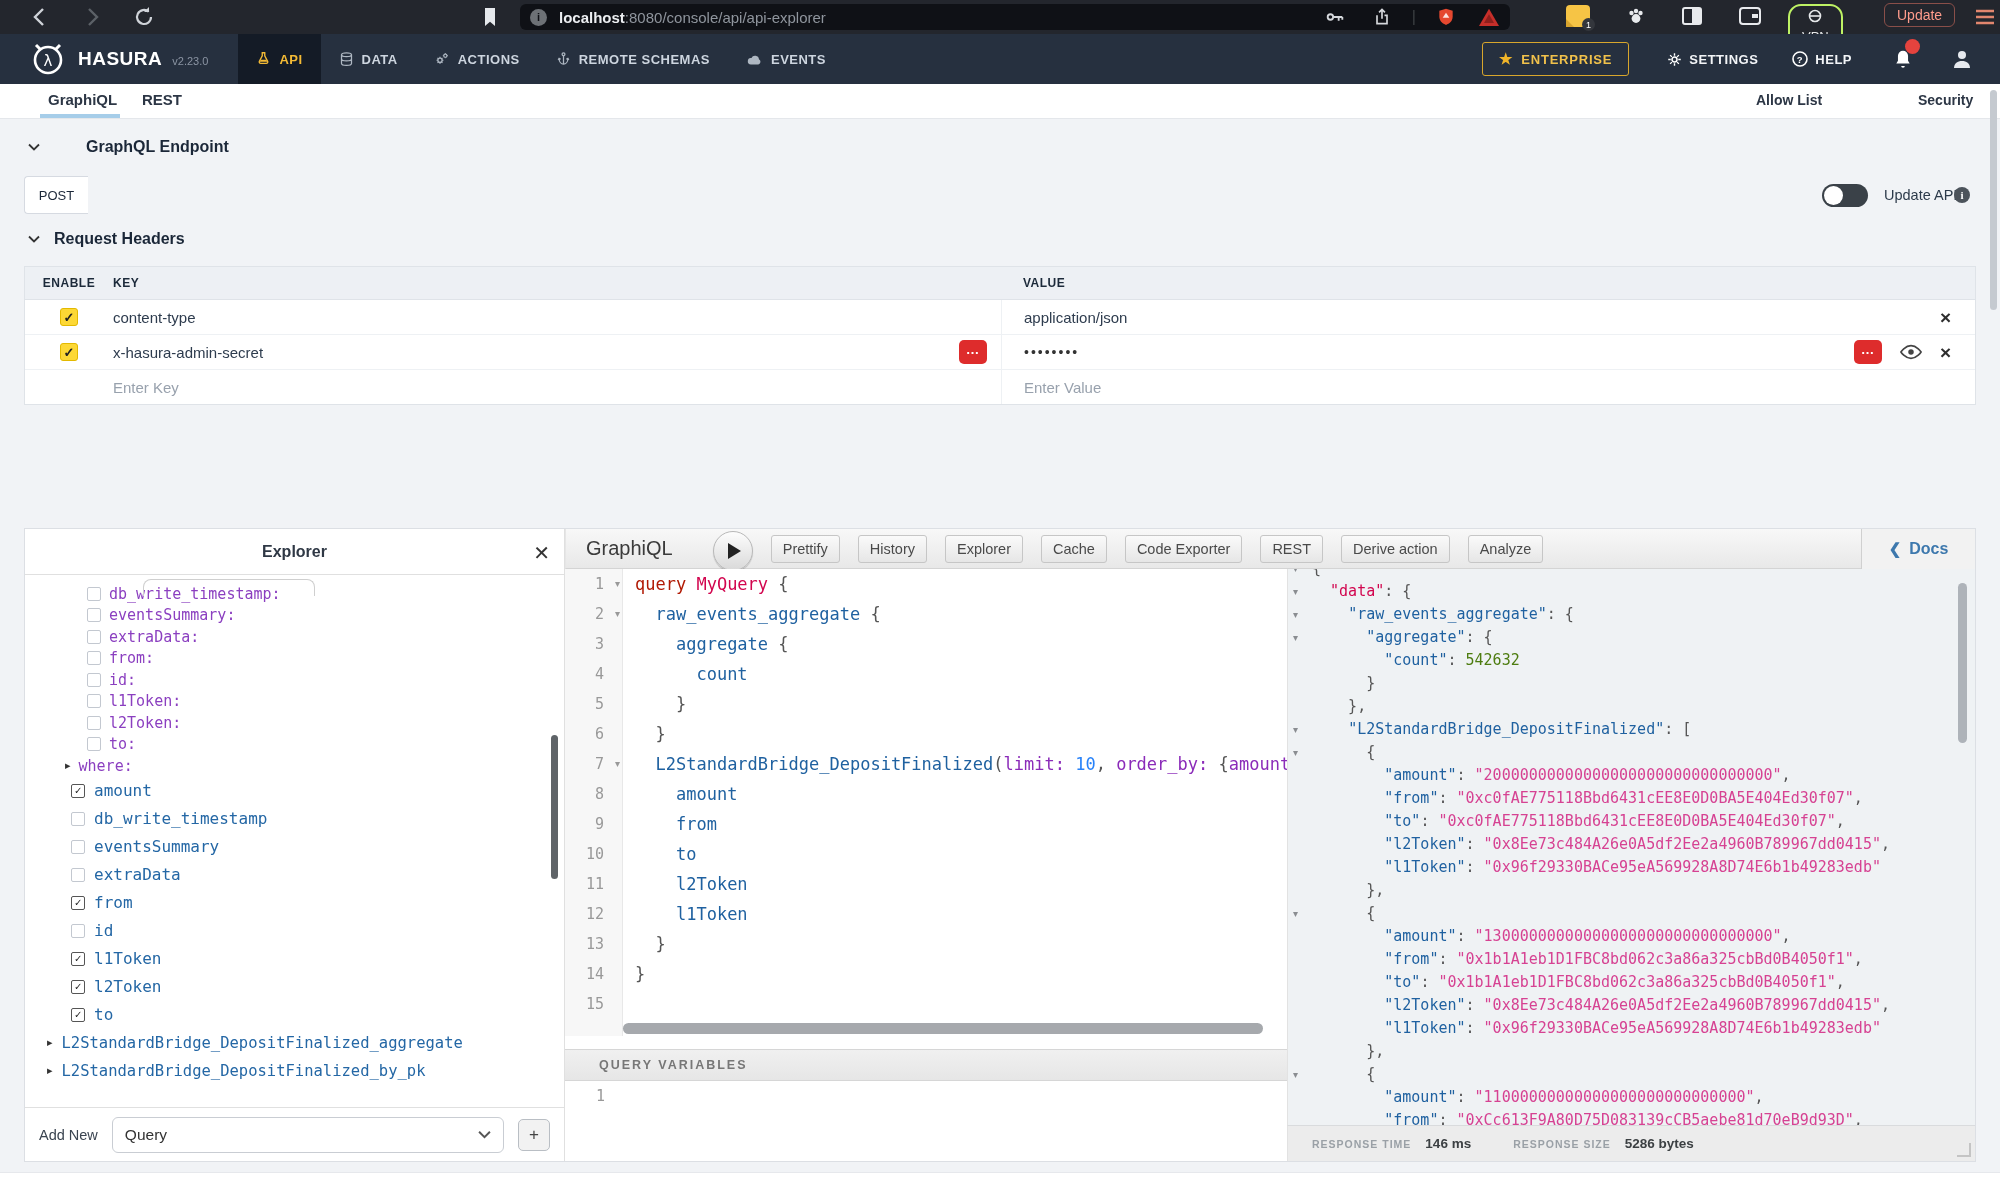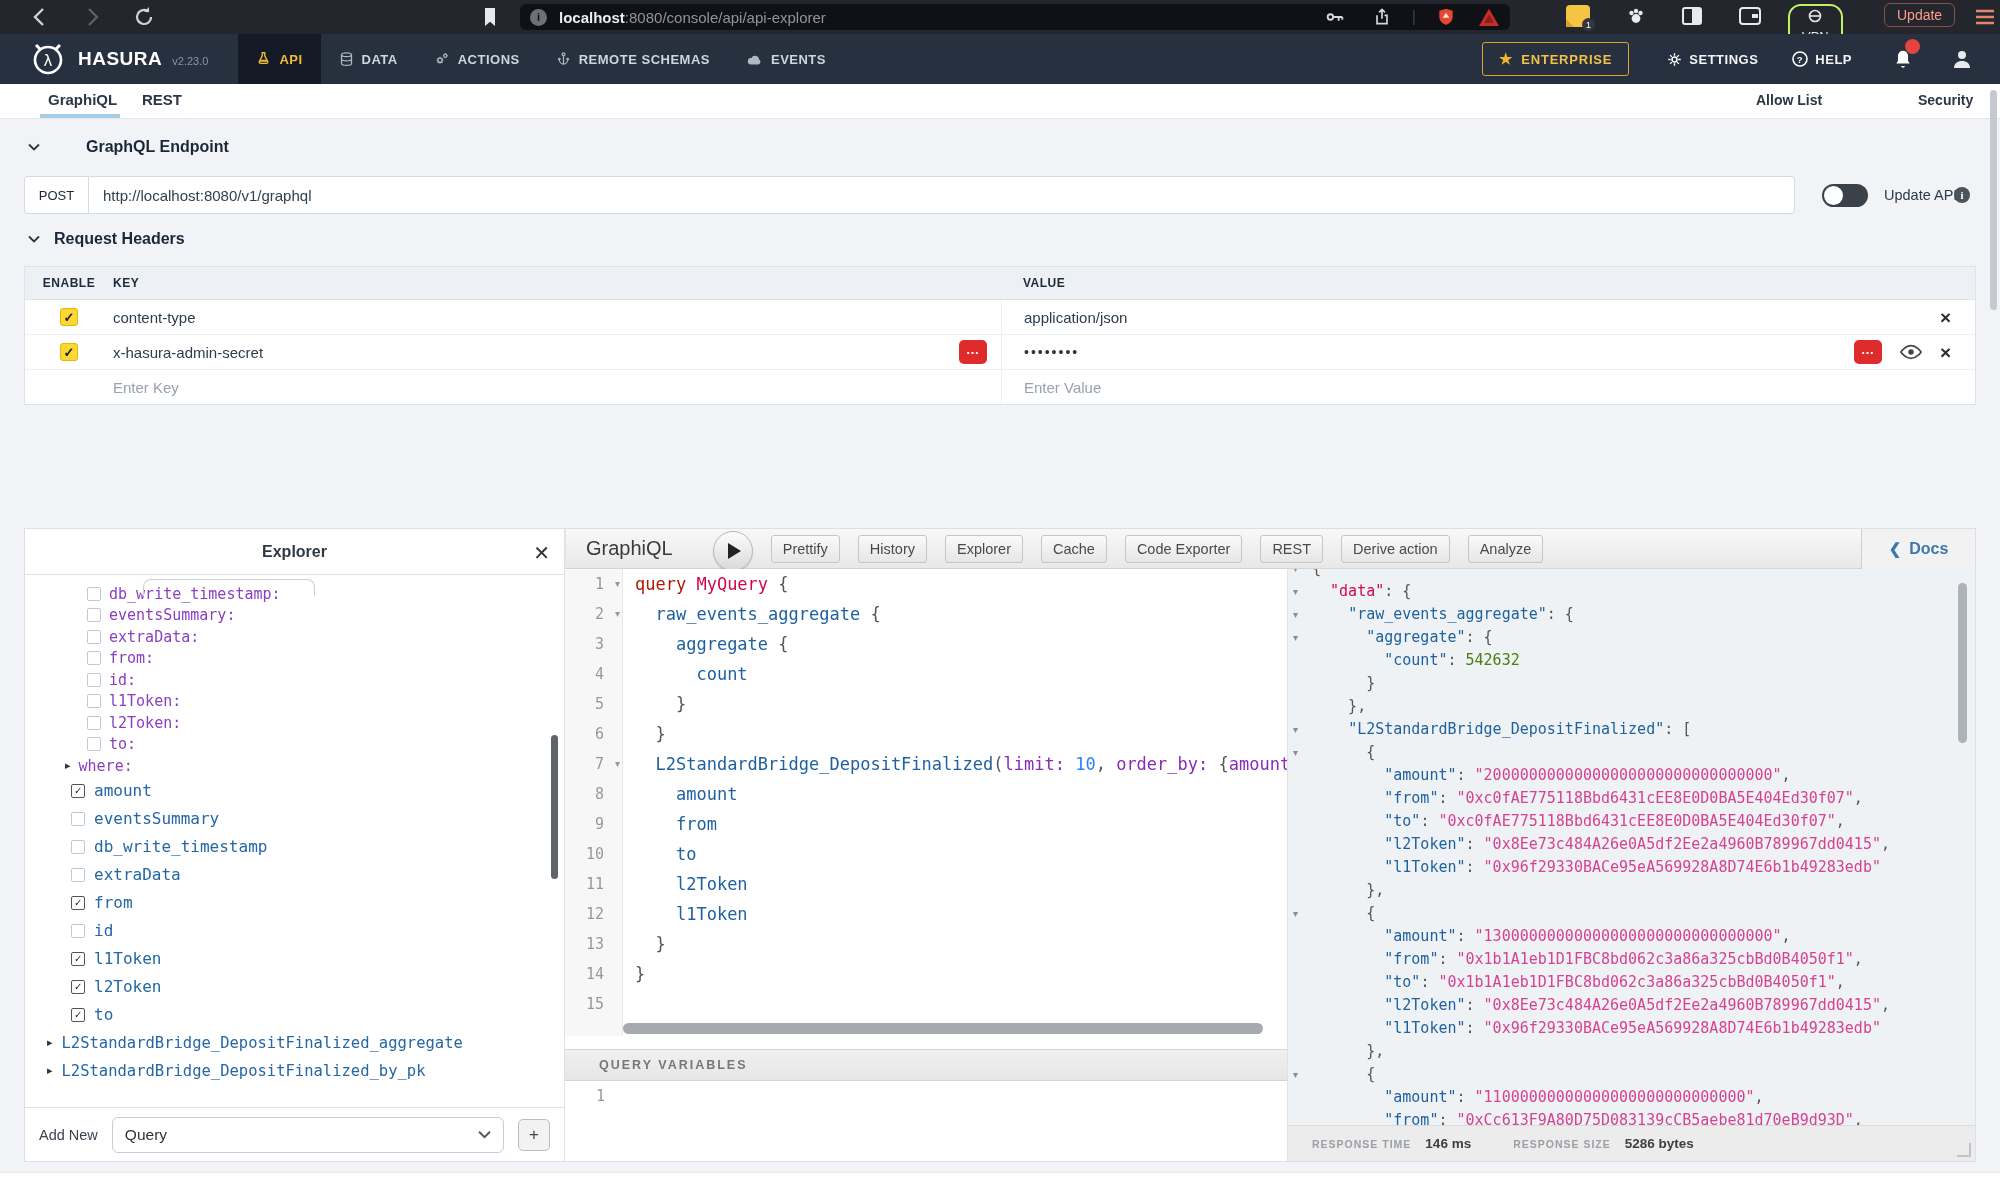--- a/index.html
+++ b/index.html
@@ -294,23 +294,20 @@
     <div class="s sublink" style="left:1918px;top:8px;">Security</div>
   </div>
 
   <div class="s sect-head" style="left:28px;top:138px;gap:46px;">
     <svg class="chev" viewBox="0 0 12 8">
         <polyline points="1,1.5 6,6.5 11,1.5" fill="none" stroke="#333" stroke-width="1.8"></polyline>
       </svg>
     <span>GraphQL Endpoint</span>
   </div>
   <div id="post-btn" class="s">POST</div>
-  <div id="endpoint-input" class="s">
-      <span>http://localhost:8080/v1/graphql</span>
-    </div>
   <div class="s toggle" style="left:1822px;top:184px;">
       <div class="knob"></div>
     </div>
   <div class="s" style="left:1884px;top:187px;font-size:14.5px;color:#2c3a4a;">Update API</div>
   <div class="s info-dot" style="left:1954px;top:187px;">i</div>
 
   <div class="s sect-head" style="left:28px;top:230px;">
     <svg class="chev" viewBox="0 0 12 8">
         <polyline points="1,1.5 6,6.5 11,1.5" fill="none" stroke="#333" stroke-width="1.8"></polyline>
       </svg>
@@ -416,25 +413,25 @@
           <span class="caret">▸</span>
           <span>where:</span>
         </div>
         <div id="explorer-fields">
             <div class="ex-field-row">
               <span class="cb checked">✓</span>
               <span>amount</span>
             </div>
             <div class="ex-field-row">
               <span class="cb"></span>
+              <span>db_write_timestamp</span>
+            </div>
+            <div class="ex-field-row">
+              <span class="cb"></span>
               <span>eventsSummary</span>
-            </div>
-            <div class="ex-field-row">
-              <span class="cb"></span>
-              <span>db_write_timestamp</span>
             </div>
             <div class="ex-field-row">
               <span class="cb"></span>
               <span>extraData</span>
             </div>
             <div class="ex-field-row">
               <span class="cb checked">✓</span>
               <span>from</span>
             </div>
             <div class="ex-field-row">

